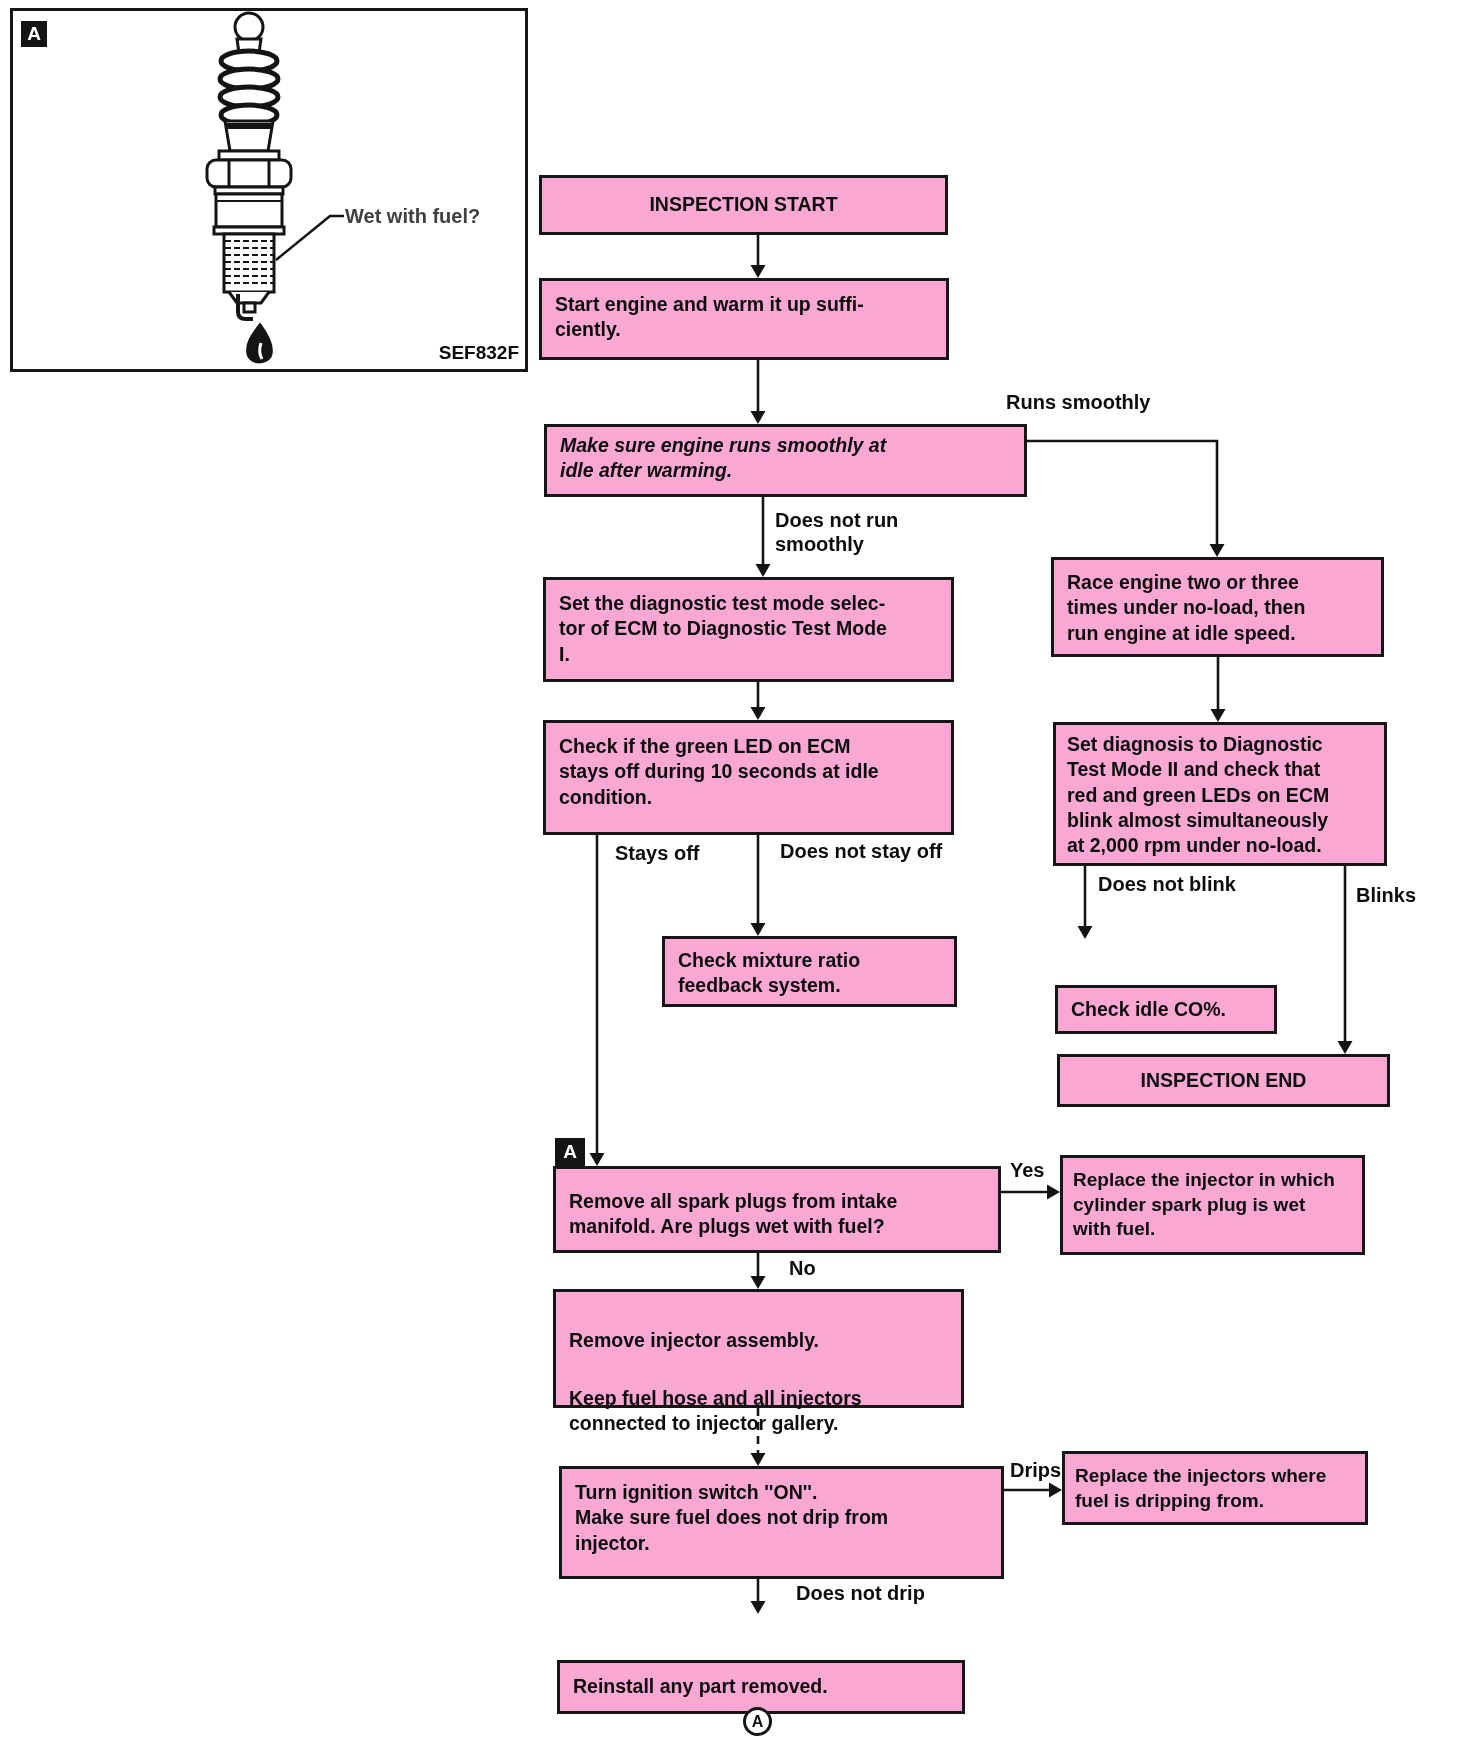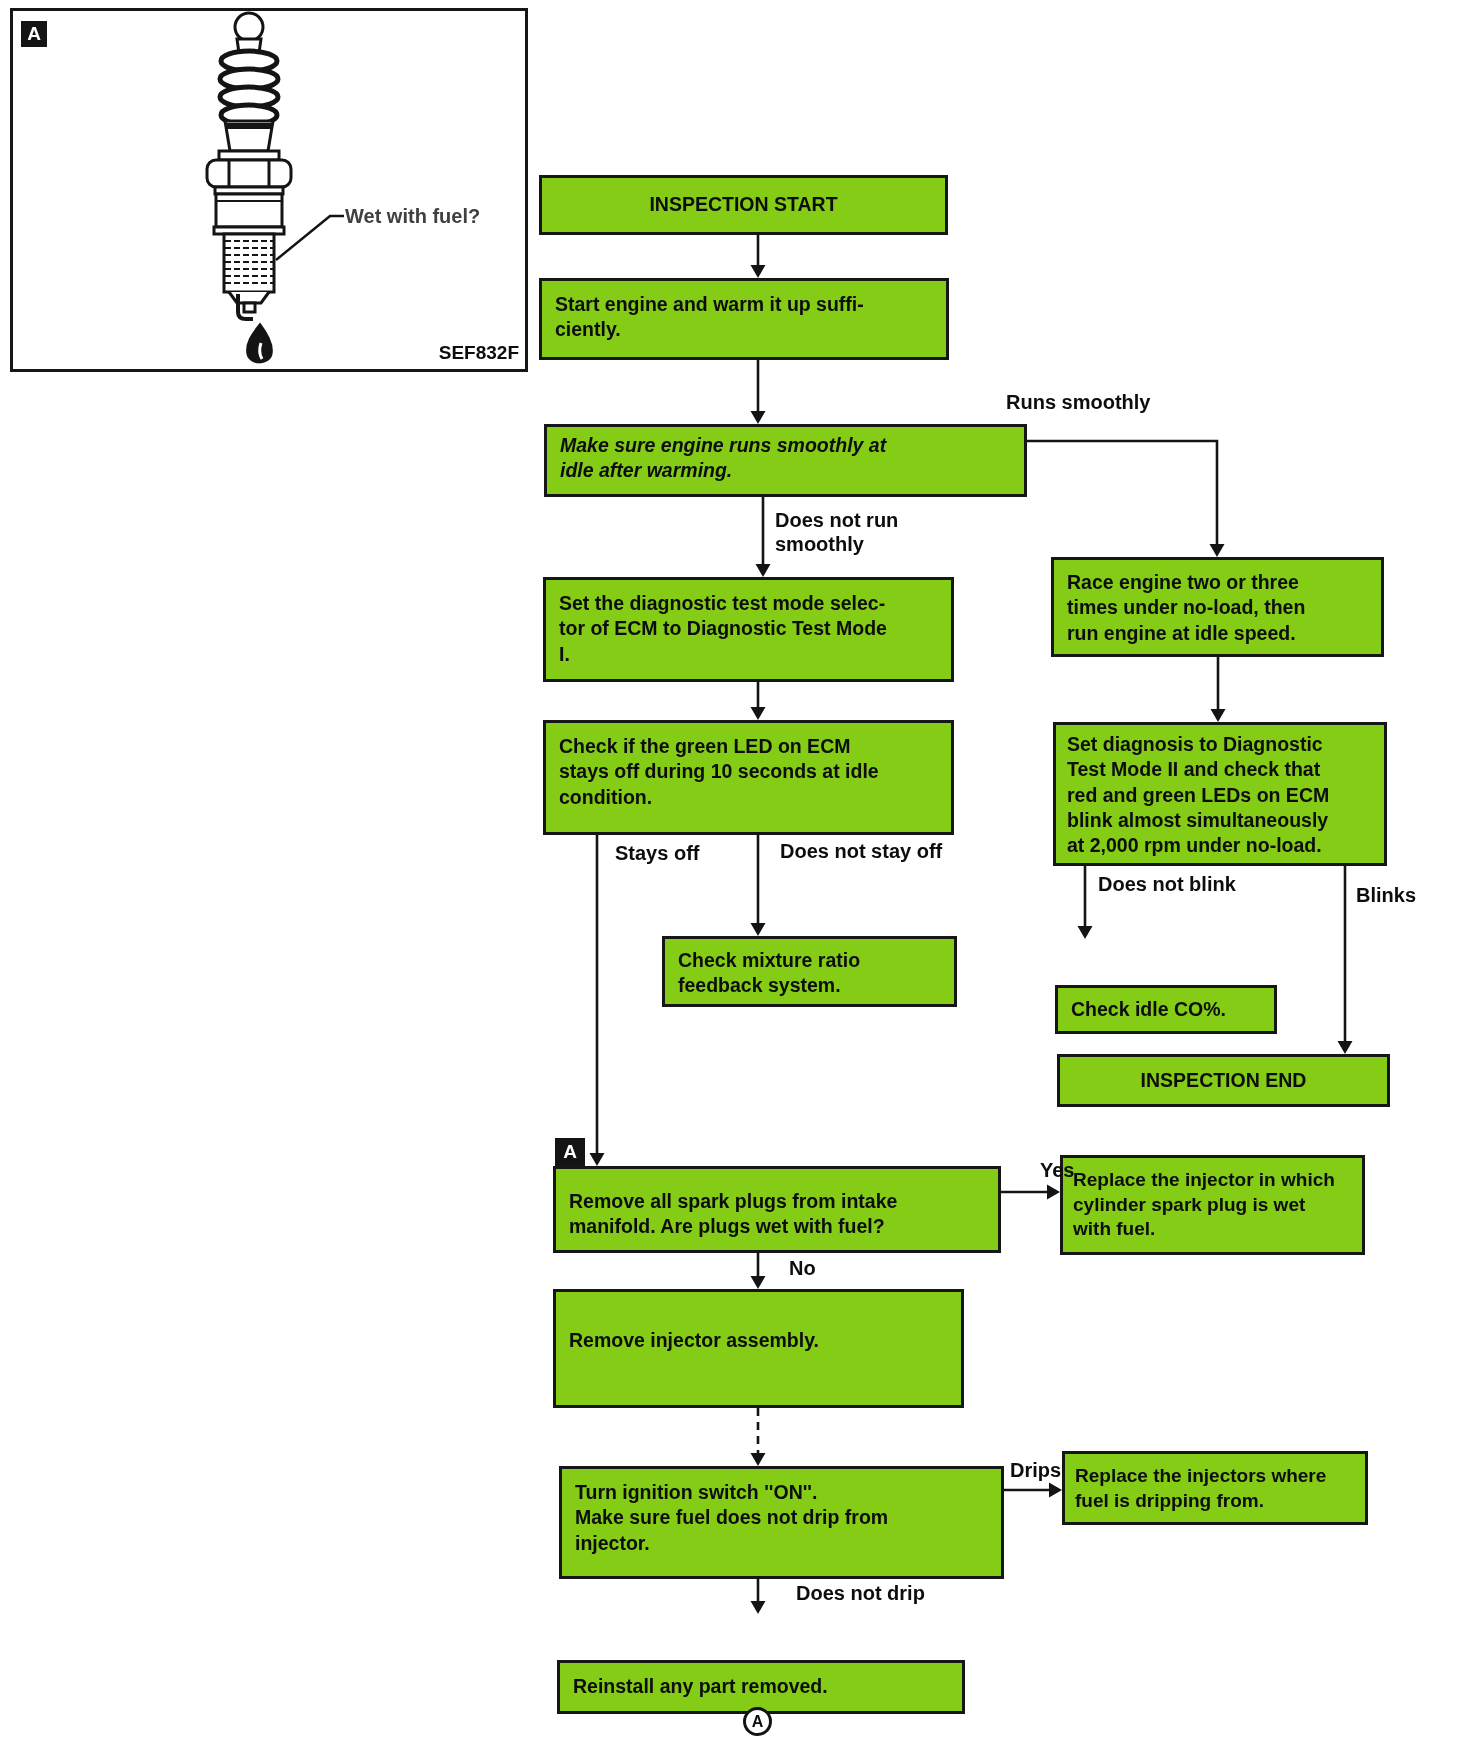--- a/index.html
+++ b/index.html
@@ -1,21 +1,21 @@
 <!DOCTYPE html>
 <html><head>
 <meta charset="utf-8">
 <style>
   html,body{margin:0;padding:0;background:#fff;}
   .canvas{
     position:relative;width:1472px;height:1742px;background:#fff;overflow:hidden;
     font-family:"Liberation Sans",sans-serif;color:#0d0d0d;
   }
   .node{
-    position:absolute;box-sizing:border-box;border:3px solid #161616;background:#84cc16;
+    position:absolute;box-sizing:border-box;border:3px solid #161616;background:#f9a8d4;
     font-weight:700;font-size:19.5px;line-height:1.3;padding:11px 13px;
     white-space:pre-line;color:#0d0d0d;
   }
   .node.center{display:flex;align-items:center;justify-content:center;padding:0;text-align:center;}
   .node.vcenter{display:flex;align-items:center;padding-top:0;padding-bottom:0;margin-top:46px;}
   .node.tight{padding:7px 11px;}
   .node.narrow{font-size:19px;padding:10px 10px;}
   .elabel{
     position:absolute;font-weight:700;font-size:20px;line-height:1.22;
     white-space:pre-line;color:#0d0d0d;
@@ -173,38 +173,40 @@
 
   <div class="node" style="left:553px;top:1166px;width:448px;height:87px;padding-top:20px;">Remove all spark plugs from intake
 manifold. Are plugs wet with fuel?</div>
 
   <div class="node narrow" style="left:1060px;top:1155px;width:305px;height:100px;">Replace the injector in which
 cylinder spark plug is wet
 with fuel.</div>
 
   <div class="node" style="left:553px;top:1289px;width:411px;height:119px;">
     <div>Remove injector assembly.</div>
+    <div style="margin-top:7px;">Keep fuel hose and all injectors
+connected to injector gallery.</div>
   </div>
 
   <div class="node" style="left:559px;top:1466px;width:445px;height:113px;">Turn ignition switch ''ON''.
 Make sure fuel does not drip from
 injector.</div>
 
   <div class="node narrow" style="left:1062px;top:1451px;width:306px;height:74px;">Replace the injectors where
 fuel is dripping from.</div>
 
   <div class="node vcenter" style="left:557px;top:1614px;width:408px;height:54px;">Reinstall any part removed.</div>
 
   <div class="acircle" style="left:743px;top:1707px;">A</div>
 
   <div class="elabel" style="left:1006px;top:390px;">Runs smoothly</div>
   <div class="elabel" style="left:775px;top:508px;">Does not run
 smoothly</div>
   <div class="elabel" style="left:615px;top:841px;">Stays off</div>
   <div class="elabel" style="left:780px;top:839px;">Does not stay off</div>
   <div class="elabel" style="left:1098px;top:872px;">Does not blink</div>
   <div class="elabel" style="left:1356px;top:883px;">Blinks</div>
-  <div class="elabel" style="left:1010px;top:1158px;margin-left:30px;">Yes</div>
+  <div class="elabel" style="left:1010px;top:1158px;">Yes</div>
   <div class="elabel" style="left:789px;top:1256px;">No</div>
   <div class="elabel" style="left:1010px;top:1458px;">Drips</div>
   <div class="elabel" style="left:796px;top:1581px;">Does not drip</div>
 
 </div>
 
 </body></html>

